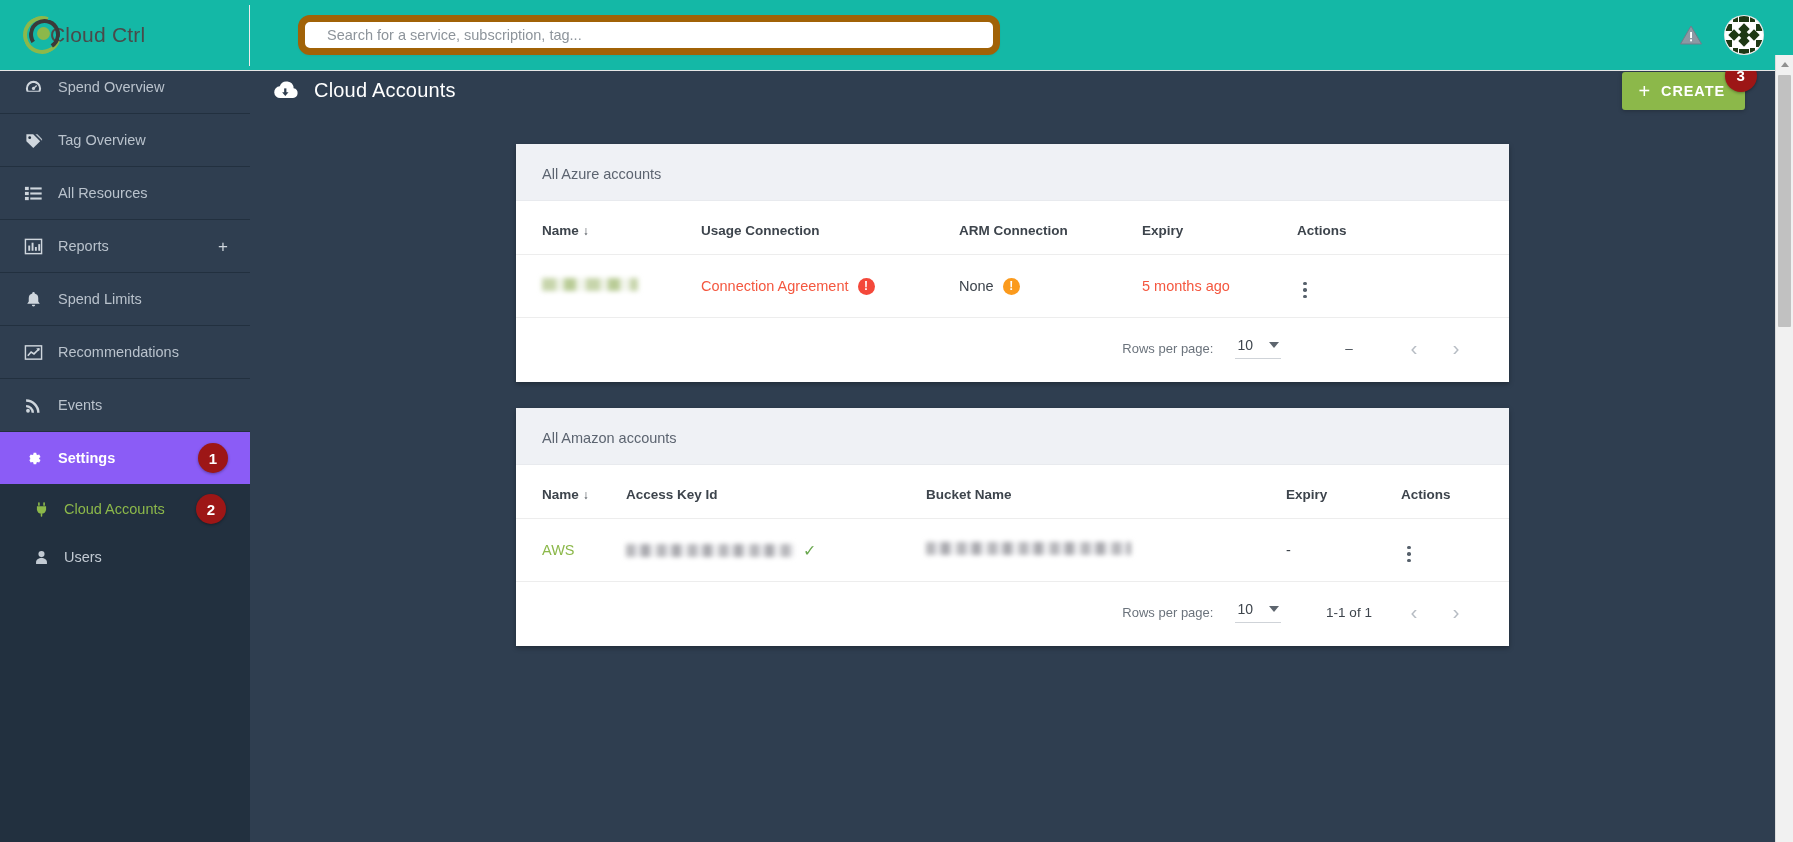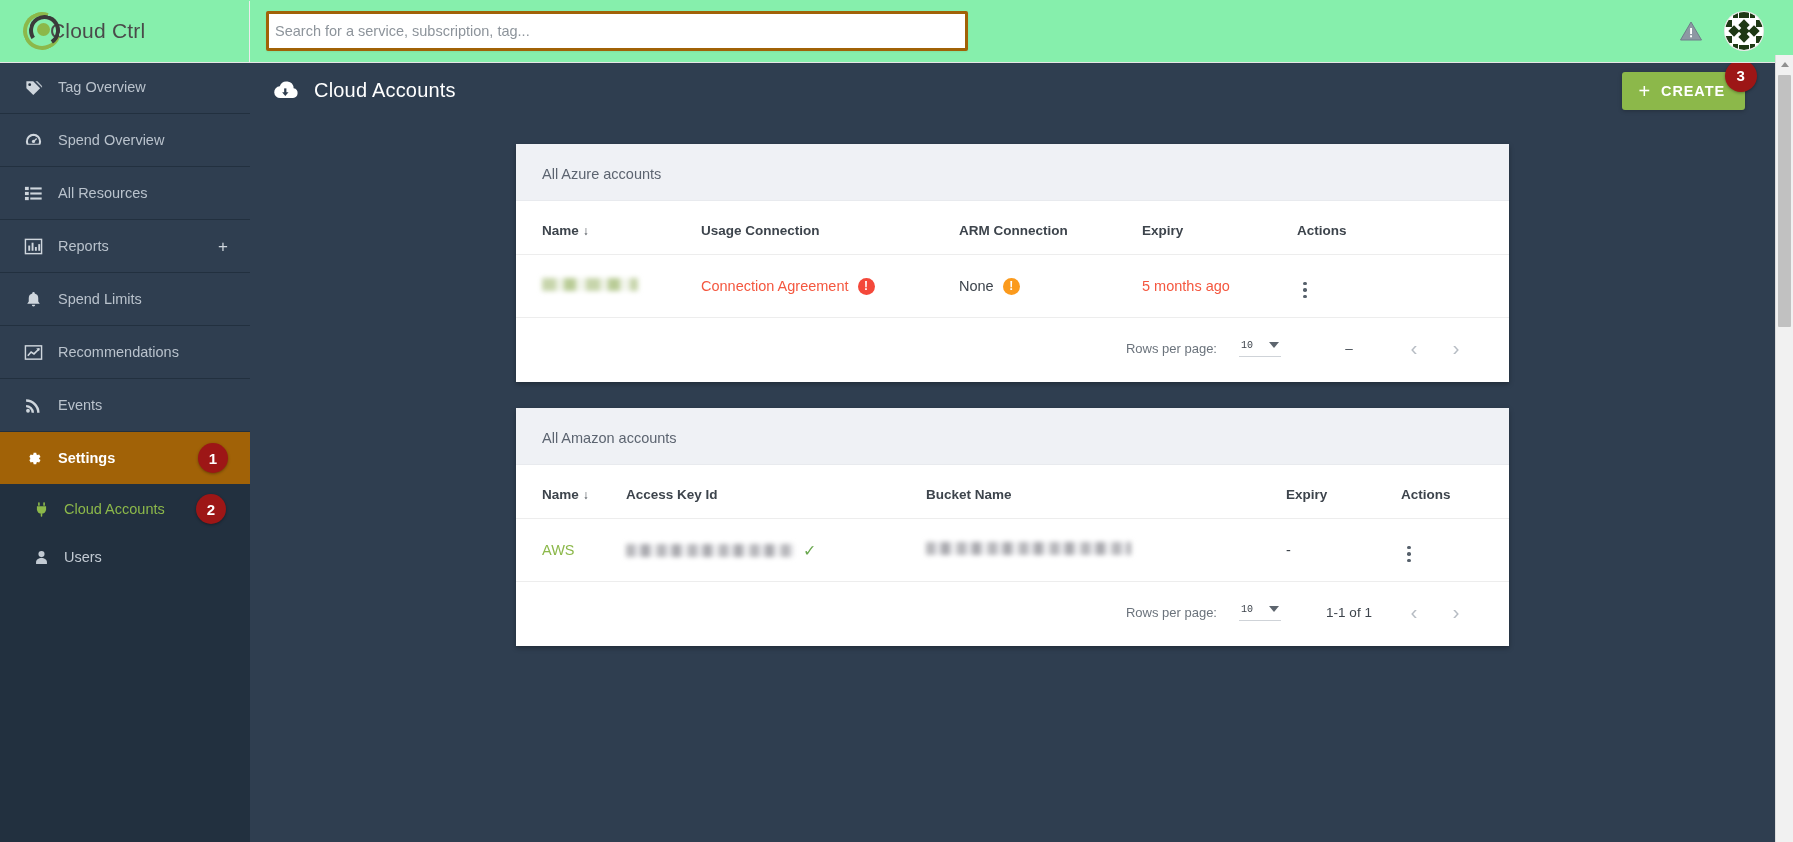--- a/index.html
+++ b/index.html
@@ -6,25 +6,26 @@
   html, body {
     width: 1793px; height: 842px;
     overflow: hidden;
     font-family: "Liberation Sans", sans-serif;
     background: #2f3e50;
   }
 
   
   .topbar {
     position: absolute; top: 0; left: 0;
-    width: 1793px; height: 63px;
-    background: #86efac;
+    width: 1793px; height: 71px;
+    background: #14b8a6;
     display: flex; align-items: center;
     border-bottom: 1px solid #e6e6e6;
     z-index: 20;
+    gap: 32px;
   }
   .brand {
     width: 250px; height: 61px;
     display: flex; align-items: center; padding-left: 22px;
     border-right: 1px solid #ececec;
     flex: 0 0 250px;
   }
   .logo-mark { width: 44px; height: 44px; position: relative; flex: 0 0 44px; }
   .logo-mark .ring-green {
     position: absolute; left: 1px; top: 3px; width: 38px; height: 38px;
@@ -43,22 +44,22 @@
     border-radius: 50%; background: #8cb84a;
   }
   .brand-name {
     font-size: 21px; color: #4a4a4a; margin-left: -16px;
     letter-spacing: .2px; white-space: nowrap;
   }
 
   .search-wrap { flex: 1; display: flex; align-items: center; padding-left: 16px; }
   .search-input {
     width: 702px; height: 40px;
-    border: 3px solid #a16207; border-radius: 2px;
-    background: #fff; padding: 0 6px;
+    border: 7px solid #a16207; border-radius: 12px;
+    background: #fff; padding: 0 22px;
     font-size: 14.5px; color: #55606b;
     font-family: "Liberation Sans", sans-serif;
     box-shadow: 0 1px 2px rgba(0,0,0,.05);
     outline: none;
   }
   .search-input::placeholder { color: #8d949b; }
 
   .topbar-right {
     display: flex; align-items: center; gap: 22px;
     padding-right: 30px;
@@ -79,21 +80,21 @@
   }
   .nav-item {
     position: relative;
     height: 52px; margin: 0 0 1px 0;
     display: flex; align-items: center;
     padding-left: 22px;
     background: #2f3e50;
     color: #b9c2cc; font-size: 14.5px;
     cursor: pointer; user-select: none;
   }
-  .nav-item.active { background: #a16207; color: #ffffff; font-weight: 600; text-align: right; }
+  .nav-item.active { background: #8b5cf6; color: #ffffff; font-weight: 600; text-align: right; }
   .nav-item .nav-ico {
     width: 22px; flex: 0 0 22px; margin-right: 14px;
     display: flex; align-items: center; justify-content: center;
     color: #cfd6dd;
   }
   .nav-item.active .nav-ico { color: #fff; }
   .nav-item .nav-plus {
     position: absolute; right: 22px; font-size: 17px; color: #cfd6dd; line-height: 1;
   }
   .nav-sub {
@@ -229,21 +230,21 @@
 
   .pager {
     display: flex; align-items: center; justify-content: flex-end;
     gap: 0; padding: 18px 32px 22px 0;
     font-size: 13px; color: #6b737c;
   }
   .pager .lbl { margin-right: 22px; }
   .pager .rpp {
     display: inline-flex; align-items: center; gap: 16px;
     border-bottom: 1px solid #cfd3d8; padding: 0 2px 5px 2px;
-    font-size: 10px; color: #3d444c; cursor: pointer; font-family: Liberation Mono, monospace;
+    font-size: 14px; color: #3d444c; cursor: pointer;
   }
   .pager .caret {
     width: 0; height: 0; border-left: 5px solid transparent;
     border-right: 5px solid transparent; border-top: 6px solid #5d656e;
   }
   .pager .count { margin: 0 0 0 42px; font-size: 13.5px; color: #3d444c; min-width: 52px; text-align: center; }
   .pager .chev {
     width: 42px; text-align: center; font-size: 21px; color: #b6bcc3; cursor: pointer;
     font-family: "Liberation Sans", sans-serif;
   }
@@ -324,37 +325,37 @@
       </svg>
     </span>
   </div>
 </div>
 
 <nav class="sidebar">
 
   <div class="nav-item">
     <span class="nav-ico">
       <svg width="19" height="19" viewBox="0 0 20 20">
+          <path d="M10 3a8 8 0 0 0-8 8 8 8 0 0 0 .9 3.6h14.2A8 8 0 0 0 18 11a8 8 0 0 0-8-8zm0 2.2c3.2 0 5.8 2.6 5.8 5.8 0 .9-.2 1.7-.5 2.4H4.7c-.3-.7-.5-1.5-.5-2.4C4.2 7.8 6.8 5.2 10 5.2z" fill="currentColor"></path>
+          <circle cx="10" cy="11" r="1.7" fill="currentColor"></circle>
+          <path d="M10 11 L13.4 7.8" stroke="currentColor" stroke-width="1.4"></path>
+        </svg>
+    </span>
+    <span>Spend Overview</span>
+  </div>
+
+  <div class="nav-item">
+    <span class="nav-ico">
+      <svg width="19" height="19" viewBox="0 0 20 20">
           <path d="M2.5 3.5h7.2L17 10.8l-7.2 7.2-7.3-7.3V3.5z" fill="currentColor"></path>
           <circle cx="6" cy="7" r="1.5" fill="#22303f"></circle>
           <path d="M12 3.5h2.2L19 8.3v2l-7-6.8z" fill="currentColor" opacity=".85"></path>
         </svg>
     </span>
     <span>Tag Overview</span>
-  </div>
-
-  <div class="nav-item">
-    <span class="nav-ico">
-      <svg width="19" height="19" viewBox="0 0 20 20">
-          <path d="M10 3a8 8 0 0 0-8 8 8 8 0 0 0 .9 3.6h14.2A8 8 0 0 0 18 11a8 8 0 0 0-8-8zm0 2.2c3.2 0 5.8 2.6 5.8 5.8 0 .9-.2 1.7-.5 2.4H4.7c-.3-.7-.5-1.5-.5-2.4C4.2 7.8 6.8 5.2 10 5.2z" fill="currentColor"></path>
-          <circle cx="10" cy="11" r="1.7" fill="currentColor"></circle>
-          <path d="M10 11 L13.4 7.8" stroke="currentColor" stroke-width="1.4"></path>
-        </svg>
-    </span>
-    <span>Spend Overview</span>
   </div>
 
   <div class="nav-item">
     <span class="nav-ico">
       <svg width="19" height="19" viewBox="0 0 20 20">
           <g fill="currentColor">
             <rect x="1" y="3" width="4" height="3.4"></rect>
             <rect x="6.6" y="3.6" width="12" height="2.2"></rect>
             <rect x="1" y="8.3" width="4" height="3.4"></rect>
             <rect x="6.6" y="8.9" width="12" height="2.2"></rect>

